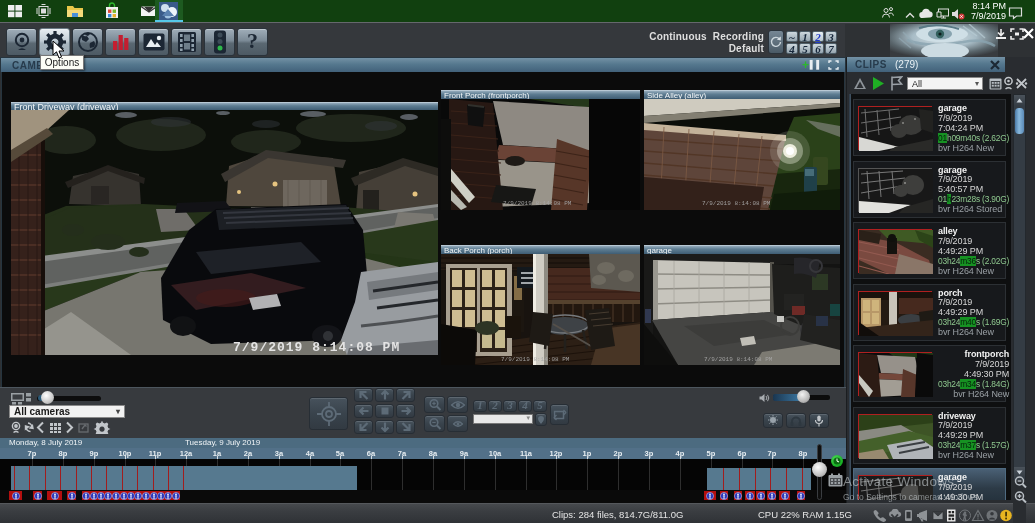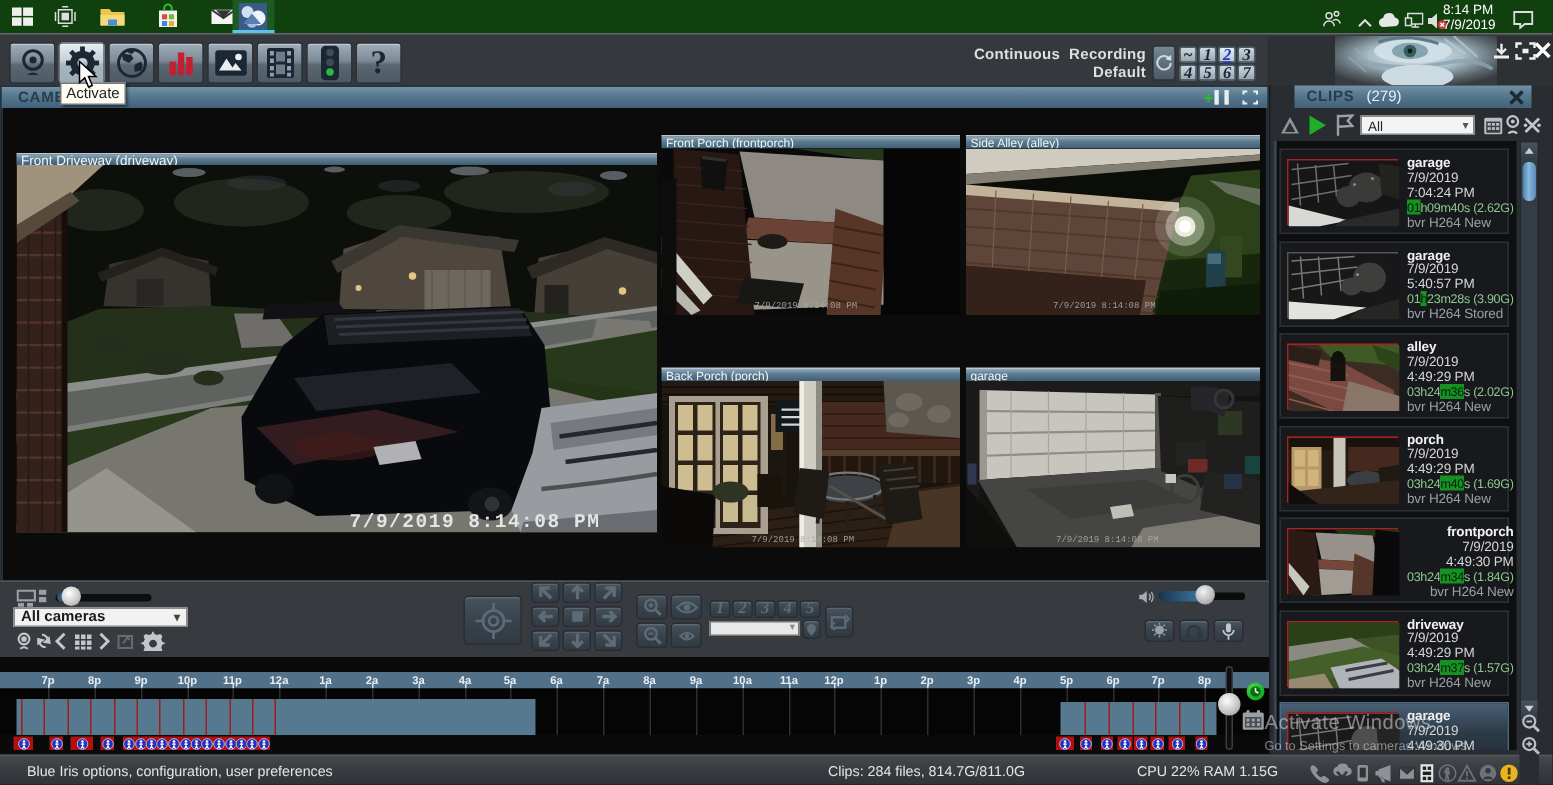--- a/index.html
+++ b/index.html
@@ -6,21 +6,21 @@
 body { width:1035px; height:523px; overflow:hidden; font-family:"Liberation Sans", sans-serif; background:#000; }
 #root { position:absolute; top:0; left:0; width:1035px; height:523px; background:#2e3134; }
 .abs { position:absolute; }
 .tex { background-image:
   repeating-linear-gradient(45deg, rgba(255,255,255,0.05) 0 1px, rgba(0,0,0,0.07) 1px 2px),
   repeating-linear-gradient(-45deg, rgba(255,255,255,0.03) 0 1px, rgba(0,0,0,0.05) 1px 3px);
 }
 
 #taskbar { top:0; left:0; width:1035px; height:22px; background:#11400f; }
 #taskbar .ic { position:absolute; top:2px; height:18px; }
-.trayTime { position:absolute; left:962px; top:1px; width:44px; color:#fff; font-size:9px; text-align:left; line-height:10px; }
+.trayTime { position:absolute; left:962px; top:1px; width:44px; color:#fff; font-size:9px; text-align:right; line-height:10px; }
 
 #chrome { top:22px; left:0; width:1035px; height:35px; background:#35383c; border-top:1px solid #65686c; }
 .tbtn { position:absolute; top:5px; width:31px; height:28px; border-radius:3px;
   background:linear-gradient(#a0aeb9, #7b8a96 45%, #5a6872 55%, #4d5a64);
   border:1px solid #2a333b; box-shadow:inset 0 1px 0 rgba(255,255,255,.35); }
 .tbtn svg { position:absolute; left:50%; top:50%; transform:translate(-50%,-50%); }
 .tbtn.lit { background:linear-gradient(#e8eef2, #c3ced6 45%, #a7b5bf 55%, #9fadb7); border-color:#6a7a84; }
 #ctext { top:8px; right:271px; text-align:right; color:#dfdfdf; font-size:10px; font-weight:bold; line-height:12px; letter-spacing:0.2px;}
 .npcell { position:absolute; width:12px; height:11px; border:1px solid #4e5e68; border-radius:2px;
   background:linear-gradient(#cdd7dd,#97a6b0); color:#17273a; font:italic bold 11px "Liberation Serif", serif;
@@ -48,21 +48,21 @@
 #scalebar { position:absolute; top:10px; left:0; width:846px; height:11px; background:#527088; color:#e8eef2; font-size:7.5px; font-weight:bold; }
 #tlbody { position:absolute; top:21px; left:0; width:846px; height:31px; background:#050505; }
 #markrow { position:absolute; top:52px; left:0; width:846px; height:11px; background:#0a0a0a; }
 .mk { position:absolute; top:1px; width:11px; height:9px; background:#b40f0f; }
 
 #statusbar { top:503px; left:0; width:1035px; height:20px;
   background:linear-gradient(#46494d,#3a3d41 40%,#2f3236); border-top:1px solid #55585c;
   color:#e4e4e4; font-size:9.5px; }
 
 #clips { top:57px; left:846px; width:189px; height:446px; background:#292c30; border-left:1px solid #1a1d20; }
-#clipshead { position:absolute; top:0; left:16px; width:158px; height:15px;
+#clipshead { position:absolute; top:0; left:0; width:158px; height:15px;
   background:linear-gradient(#7391a5,#55788e 45%,#42617a); }
 #cliplist { position:absolute; top:37px; left:4px; width:160px; height:406px; background:#0e0f10; overflow:hidden; }
 .crow { position:absolute; left:2px; width:153px; height:57px; background:#17191c; border:1px solid #2c3034; }
 .cthumb { position:absolute; left:4px; top:6px; width:74px; height:44px; background:#222; }
 .ctext { position:absolute; left:84px; top:4px; font-size:9px; color:#d6d6d6; line-height:9.9px; white-space:nowrap; letter-spacing:-0.1px; }
 .ctext b { color:#f2f2f2; }
 .dur { color:#8ec78e; }
 .durh { background:#169222; color:#04210a; } .dur,.durh { font-size:8.4px; letter-spacing:-0.2px; }
 .cfile { color:#9aa0a5; }
 
@@ -755,20 +755,24 @@
         </svg>
       </div>
     <div class="cbtn" style="left:809px;top:25px;width:20px;height:15px">
         <svg width="9" height="12" viewBox="0 0 9 12">
           <rect x="2.8" y="0.5" width="3.4" height="6" rx="1.7" fill="#c2c6ca"></rect>
           <path d="M1 5 a3.5 3.5 0 0 0 7 0 M4.5 9 v2.5" stroke="#c2c6ca" fill="none" stroke-width="1.2"></path>
         </svg>
       </div>
   </div>
   <div id="timeline" class="abs">
+    <div id="datebar">
+        <span style="position:absolute;left:9px;top:0">Monday, 8 July 2019</span>
+        <span style="position:absolute;left:185px;top:0">Tuesday, 9 July 2019</span>
+      </div>
     <div id="scalebar">
         <span style="position:absolute;left:32px;top:1px;transform:translateX(-50%)">7p</span>
         <i style="position:absolute;left:32px;top:8px;width:1px;height:3px;background:#d8e0e6"></i>
         <span style="position:absolute;left:63px;top:1px;transform:translateX(-50%)">8p</span>
         <i style="position:absolute;left:63px;top:8px;width:1px;height:3px;background:#d8e0e6"></i>
         <span style="position:absolute;left:94px;top:1px;transform:translateX(-50%)">9p</span>
         <i style="position:absolute;left:94px;top:8px;width:1px;height:3px;background:#d8e0e6"></i>
         <span style="position:absolute;left:125px;top:1px;transform:translateX(-50%)">10p</span>
         <i style="position:absolute;left:125px;top:8px;width:1px;height:3px;background:#d8e0e6"></i>
         <span style="position:absolute;left:155px;top:1px;transform:translateX(-50%)">11p</span>
@@ -1059,21 +1063,20 @@
         <rect x="6.5" y="6" width="2" height="2"></rect>
         <rect x="10" y="6" width="2" height="2"></rect>
         <rect x="3" y="9" width="2" height="2"></rect>
         <rect x="6.5" y="9" width="2" height="2"></rect>
         <rect x="10" y="9" width="2" height="2"></rect>
       </g>
       <rect x="3" y="0.5" width="2" height="3" fill="#9aa0a4"></rect>
       <rect x="10" y="0.5" width="2" height="3" fill="#9aa0a4"></rect>
     </svg>
   <div id="statusbar" class="abs tex">
-    <span style="position:absolute;left:18px;top:5px">Blue Iris options, configuration, user preferences</span>
     <span style="position:absolute;left:552px;top:5px">Clips: 284 files, 814.7G/811.0G</span>
     <span style="position:absolute;left:758px;top:5px">CPU 22% RAM 1.15G</span>
     <svg class="abs" style="left:873px;top:5px" width="150" height="13" viewBox="0 0 150 13">
       <g fill="#8e9296">
         <path d="M1 2 q1 -1.5 2.5 -0.5 l1.8 2 q0.8 1 -0.3 2 l-0.6 0.6 q1.4 2.2 3.4 3.2 l0.8-0.7 q1 -0.8 2 0 l2 1.6 q1.2 1 -0.2 2 q-1.6 1.2 -3.4 0.4 q-5 -2.2 -7.6 -7 q-1.2 -2.2 -0.6 -3.6 z"></path>
         <path d="M18 8 a3 3 0 0 1 0.5-5.8 a3.8 3.8 0 0 1 7.3 0.5 a2.6 2.6 0 0 1 0.4 5.1 l-2.5 0.4 2-2.2 -1.4-1.2 -2.6 3 -2.7-3 -1.4 1.2 2.2 2.3 z"></path>
         <rect x="32" y="1" width="7" height="11" rx="1.2"></rect>
           <rect x="33.5" y="2.8" width="4" height="6.5" fill="#303336"></rect>
         <path d="M46 4 l8-3 v11 l-8-3 z M44 5 h2 v3 h-2 z M47 9.5 l1.5 3 h2 l-1.5-3 z"></path>
         <path d="M60 2.5 h10 v8 h-10 z M60 2.5 l5 4.5 5-4.5" stroke="#303336" stroke-width="0.8" fill="#8e9296"></path>
@@ -1288,18 +1291,18 @@
           <path d="M8.5 8 L12 11.5" stroke="#b8bec4" stroke-width="2"></path>
           <path d="M3.6 5 h3.8 M5.5 3.1 v3.8" stroke="#b8bec4" stroke-width="1.3"></path>
         </svg>
     </div>
   </div>
   <div id="wm" class="abs">
     <div style="font-size:13.5px;letter-spacing:0.3px">Activate Windows</div>
     <div style="font-size:8.5px;margin-top:3px">Go to Settings to cameras Windows.</div>
   </div>
 
-  <div class="abs" style="left:40px;top:55px;width:44px;height:15px;background:#fdfdf6;border:1px solid #777;color:#222;font-size:10px;line-height:13px;text-align:center;box-shadow:1px 1px 2px rgba(0,0,0,0.5)">Activate</div>
+  <div class="abs" style="left:40px;top:55px;width:44px;height:15px;background:#fdfdf6;border:1px solid #777;color:#222;font-size:10px;line-height:13px;text-align:center;box-shadow:1px 1px 2px rgba(0,0,0,0.5)">Options</div>
   <svg class="abs" style="left:52px;top:40px" width="14" height="20" viewBox="0 0 14 20">
       <path d="M1 1 L1 15 L4.5 11.8 L7 18 L9.5 17 L7 11 L12 11 z" fill="#fff" stroke="#000" stroke-width="1"></path>
     </svg>
 
 </div>
 
 </body></html>

